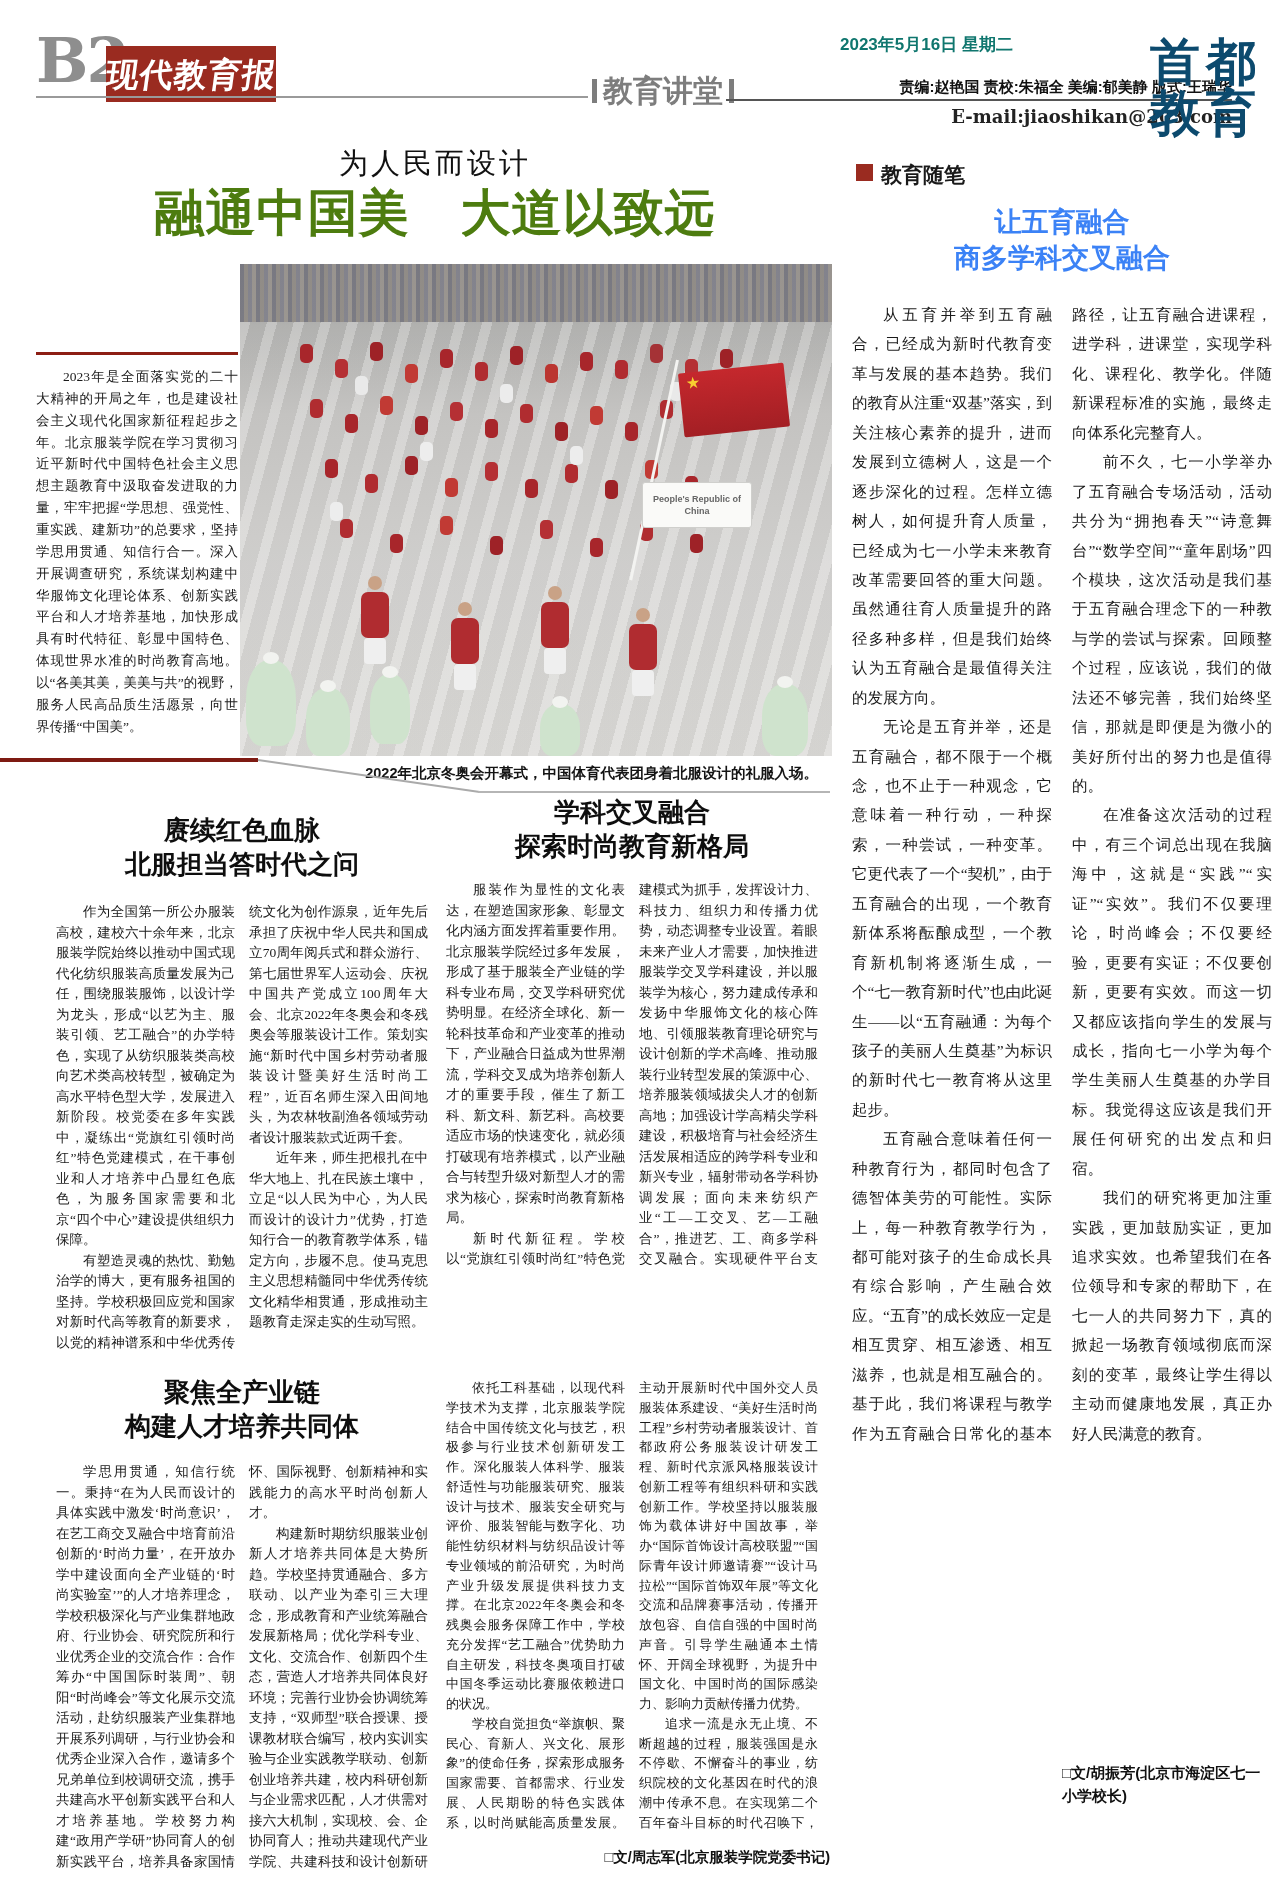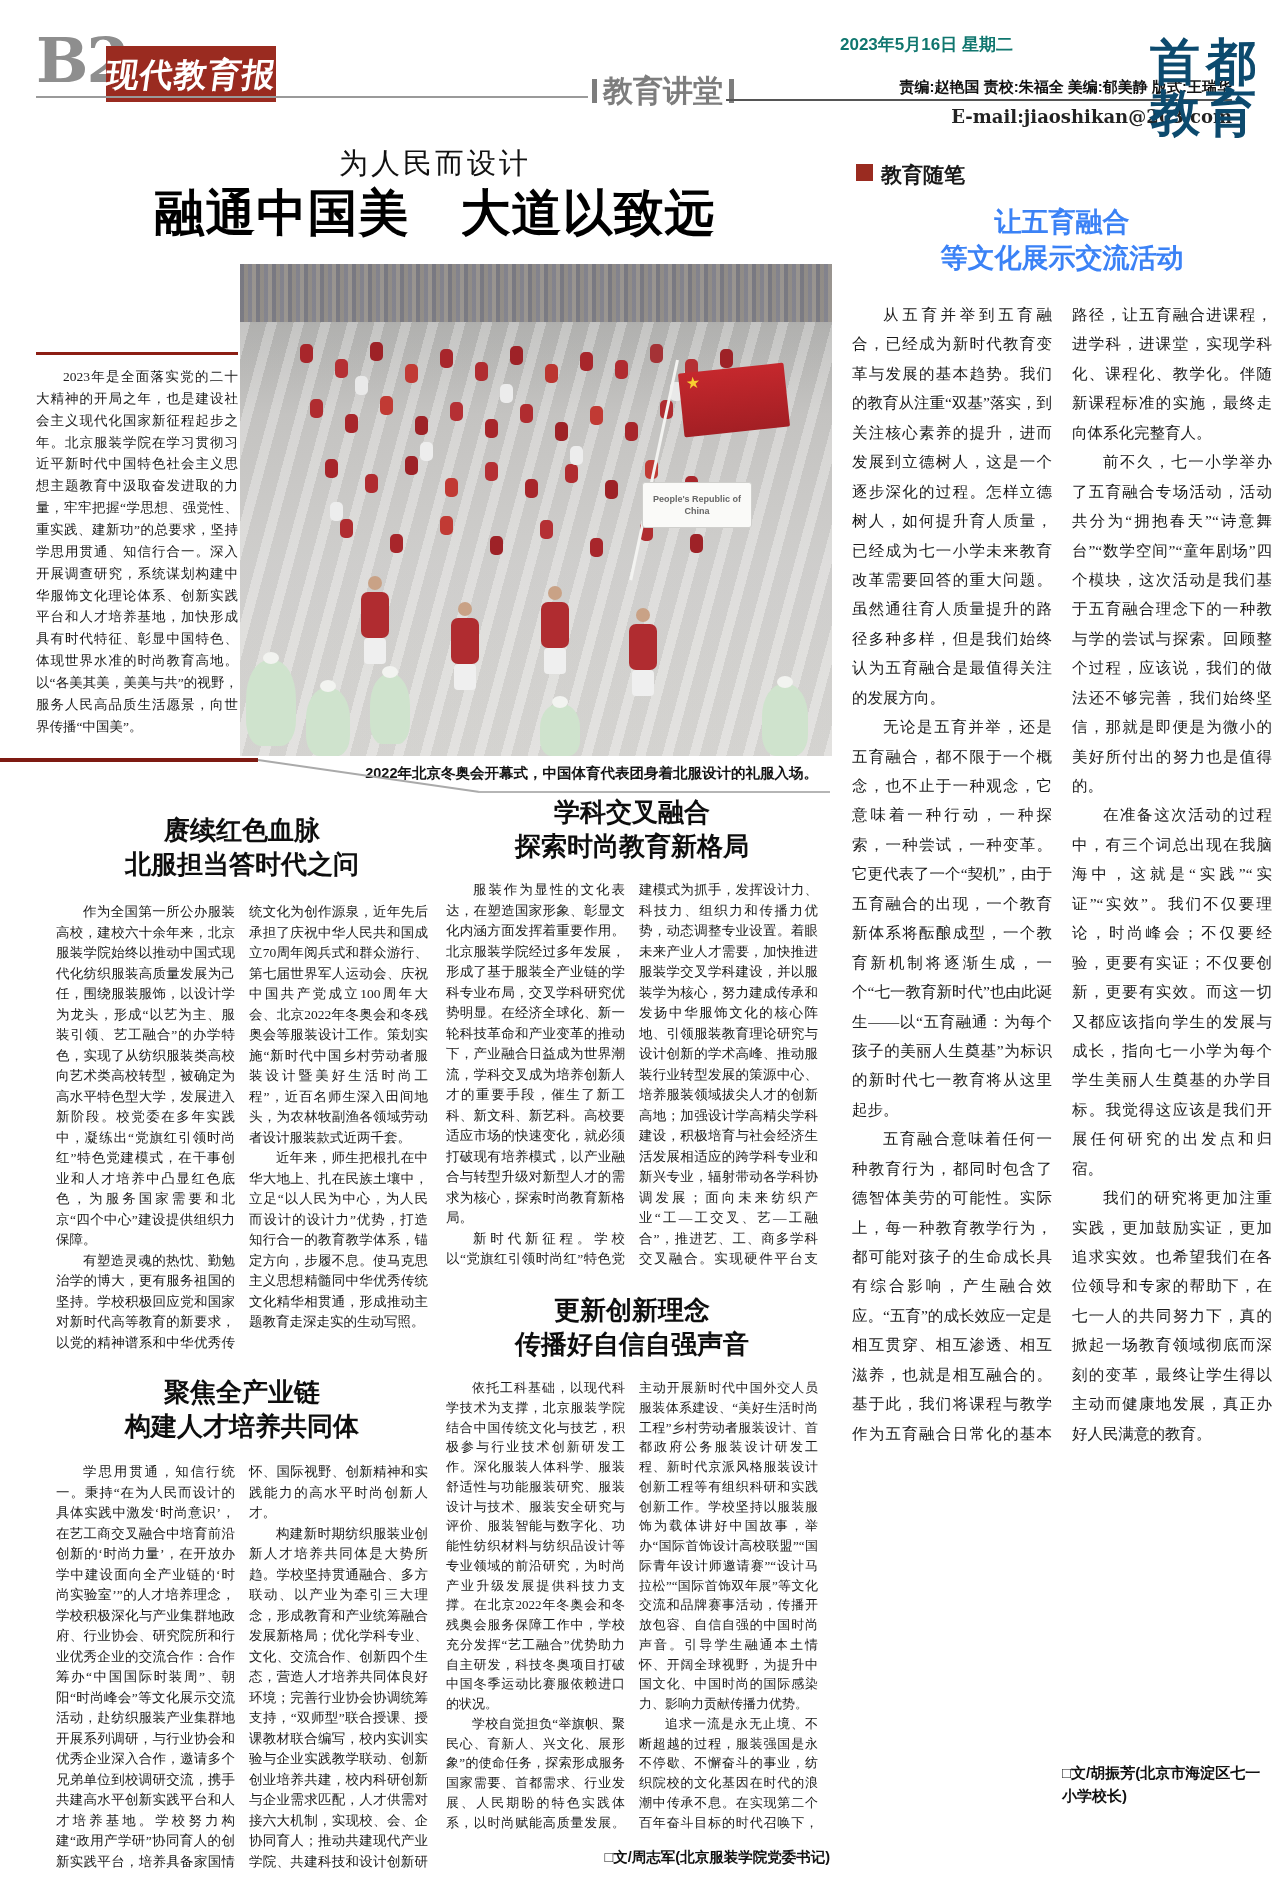--- a/index.html
+++ b/index.html
@@ -24,21 +24,21 @@
   #hline-right{left:726px;top:99px;width:506px;height:2px;background:#555;}
   #email{left:840px;top:106px;width:392px;text-align:right;
         font:700 18px/1.2 "DejaVu Serif",serif;color:#222;}
   #masthead-right{left:1150px;top:36px;width:130px;text-align:left;
         font:900 50px/1.02 "DejaVu Serif",serif;color:#0c4a6e;letter-spacing:6px;}
 
   
   #kicker{left:40px;top:148px;width:790px;text-align:center;
         font:400 29px/1.1 "DejaVu Serif",serif;color:#111;letter-spacing:3px;}
   #headline{left:20px;top:184px;width:830px;text-align:center;
-        font:900 50px/1.15 "DejaVu Serif",serif;color:#000000;letter-spacing:1px;}
+        font:900 50px/1.15 "DejaVu Serif",serif;color:#4d7c0f;letter-spacing:1px;}
 
   
   #rule-top{left:36px;top:352px;width:202px;height:3px;background:#8c1e14;}
   #intro{left:36px;top:366px;width:202px;height:392px;overflow:hidden;
         font:400 13.5px/1.62 "Liberation Serif",serif;text-align:justify;}
   #intro p{margin:0;text-indent:2em;}
 
   
   #photo{left:240px;top:264px;width:580px;height:492px;overflow:hidden;
         background:linear-gradient(180deg,#97979d 0,#b7b7b5 62px,#cbcac8 150px,#d6d5d3 300px,#dcdbd8 492px);padding-left:12px;}
@@ -212,38 +212,34 @@
 
   <div class="abs sec-h" id="h-s3">
     <span>学科交叉融合</span>
     <span>探索时尚教育新格局</span>
   </div>
   <div class="abs sec-body" id="body-s3">
     <p class="para">服装作为显性的文化表达，在塑造国家形象、彰显文化内涵方面发挥着重要作用。北京服装学院经过多年发展，形成了基于服装全产业链的学科专业布局，交叉学科研究优势明显。在经济全球化、新一轮科技革命和产业变革的推动下，产业融合日益成为世界潮流，学科交叉成为培养创新人才的重要手段，催生了新工科、新文科、新艺科。高校要适应市场的快速变化，就必须打破现有培养模式，以产业融合与转型升级对新型人才的需求为核心，探索时尚教育新格局。</p>
     <p class="para">新时代新征程。学校以“党旗红引领时尚红”特色党建模式为抓手，发挥设计力、科技力、组织力和传播力优势，动态调整专业设置。着眼未来产业人才需要，加快推进服装学交叉学科建设，并以服装学为核心，努力建成传承和发扬中华服饰文化的核心阵地、引领服装教育理论研究与设计创新的学术高峰、推动服装行业转型发展的策源中心、培养服装领域拔尖人才的创新高地；加强设计学高精尖学科建设，积极培育与社会经济生活发展相适应的跨学科专业和新兴专业，辐射带动各学科协调发展；面向未来纺织产业“工—工交叉、艺—工融合”，推进艺、工、商多学科交叉融合。实现硬件平台支撑、师资队伍建设和高层次人才产出三位一体开放式学科生态，探索独树一帜的时尚教育模式，成为连接时尚城市、时尚行业、时尚企业的重要枢纽。</p>
   </div>
 
-  <div class="abs sec-h" id="h-s4">
-    <span>更新创新理念</span>
-    <span>传播好自信自强声音</span>
-  </div>
   <div class="abs sec-body" id="body-s4">
     <p class="para">依托工科基础，以现代科学技术为支撑，北京服装学院结合中国传统文化与技艺，积极参与行业技术创新研发工作。深化服装人体科学、服装舒适性与功能服装研究、服装设计与技术、服装安全研究与评价、服装智能与数字化、功能性纺织材料与纺织品设计等专业领域的前沿研究，为时尚产业升级发展提供科技力支撑。在北京2022年冬奥会和冬残奥会服务保障工作中，学校充分发挥“艺工融合”优势助力自主研发，科技冬奥项目打破中国冬季运动比赛服依赖进口的状况。</p>
     <p class="para">学校自觉担负“举旗帜、聚民心、育新人、兴文化、展形象”的使命任务，探索形成服务国家需要、首都需求、行业发展、人民期盼的特色实践体系，以时尚赋能高质量发展。主动开展新时代中国外交人员服装体系建设、“美好生活时尚工程”乡村劳动者服装设计、首都政府公务服装设计研发工程、新时代京派风格服装设计创新工程等有组织科研和实践创新工作。学校坚持以服装服饰为载体讲好中国故事，举办“国际首饰设计高校联盟”“国际青年设计师邀请赛”“设计马拉松”“国际首饰双年展”等文化交流和品牌赛事活动，传播开放包容、自信自强的中国时尚声音。引导学生融通本土情怀、开阔全球视野，为提升中国文化、中国时尚的国际感染力、影响力贡献传播力优势。</p>
     <p class="para">追求一流是永无止境、不断超越的过程，服装强国是永不停歇、不懈奋斗的事业，纺织院校的文化基因在时代的浪潮中传承不息。在实现第二个百年奋斗目标的时代召唤下，北服积极探索建立具有中国气派、中国特色、中国风格的时尚教育体系，当好为民服务的“国家队”，为实现中华民族伟大复兴再谱新篇。</p>
   </div>
   <div class="abs" id="byline-main">□文/周志军(北京服装学院党委书记)</div>
 
   <div class="abs" id="essay-tag">
     <span class="sq"></span>
     <span>教育随笔</span>
   </div>
   <div class="abs" id="essay-title">
     <span>让五育融合</span>
-    <span>等文化展示交流活动</span>
+    <span>商多学科交叉融合</span>
   </div>
   <div class="abs" id="essay-body">
     <p>从五育并举到五育融合，已经成为新时代教育变革与发展的基本趋势。我们的教育从注重“双基”落实，到关注核心素养的提升，进而发展到立德树人，这是一个逐步深化的过程。怎样立德树人，如何提升育人质量，已经成为七一小学未来教育改革需要回答的重大问题。虽然通往育人质量提升的路径多种多样，但是我们始终认为五育融合是最值得关注的发展方向。</p>
     <p>无论是五育并举，还是五育融合，都不限于一个概念，也不止于一种观念，它意味着一种行动，一种探索，一种尝试，一种变革。它更代表了一个“契机”，由于五育融合的出现，一个教育新体系将酝酿成型，一个教育新机制将逐渐生成，一个“七一教育新时代”也由此诞生——以“五育融通：为每个孩子的美丽人生奠基”为标识的新时代七一教育将从这里起步。</p>
     <p>五育融合意味着任何一种教育行为，都同时包含了德智体美劳的可能性。实际上，每一种教育教学行为，都可能对孩子的生命成长具有综合影响，产生融合效应。“五育”的成长效应一定是相互贯穿、相互渗透、相互滋养，也就是相互融合的。基于此，我们将课程与教学作为五育融合日常化的基本路径，让五育融合进课程，进学科，进课堂，实现学科化、课程化、教学化。伴随新课程标准的实施，最终走向体系化完整育人。</p>
     <p>前不久，七一小学举办了五育融合专场活动，活动共分为“拥抱春天”“诗意舞台”“数学空间”“童年剧场”四个模块，这次活动是我们基于五育融合理念下的一种教与学的尝试与探索。回顾整个过程，应该说，我们的做法还不够完善，我们始终坚信，那就是即便是为微小的美好所付出的努力也是值得的。</p>
     <p>在准备这次活动的过程中，有三个词总出现在我脑海中，这就是“实践”“实证”“实效”。我们不仅要理论，时尚峰会；不仅要经验，更要有实证；不仅要创新，更要有实效。而这一切又都应该指向学生的发展与成长，指向七一小学为每个学生美丽人生奠基的办学目标。我觉得这应该是我们开展任何研究的出发点和归宿。</p>
     <p>我们的研究将更加注重实践，更加鼓励实证，更加追求实效。也希望我们在各位领导和专家的帮助下，在七一人的共同努力下，真的掀起一场教育领域彻底而深刻的变革，最终让学生得以主动而健康地发展，真正办好人民满意的教育。</p>
   </div>
   <div class="abs" id="essay-byline">□文/胡振芳(北京市海淀区七一小学校长)</div>

